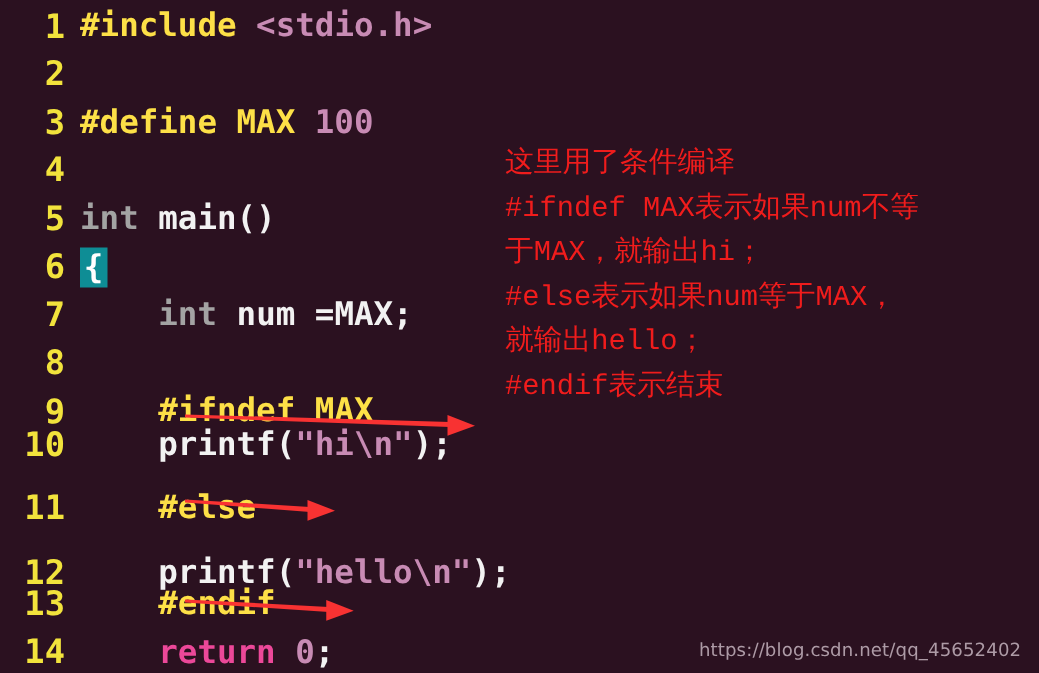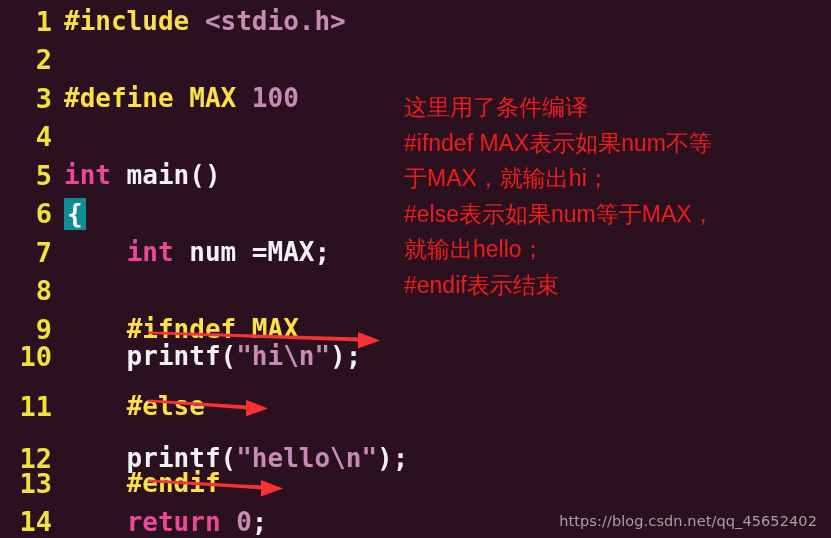--- a/index.html
+++ b/index.html
@@ -45,21 +45,21 @@
     flex: 1 1 auto;
     padding-left: 12px;
     font-family: "DejaVu Sans Mono", monospace;
     font-size: 26px;
     font-weight: bold;
     white-space: pre;
     line-height: 1;
     color: #ffffff;
   }
   .tok-pre   { color: #fde047; }   
-  .tok-type  { color: #ec4899; }   
+  .tok-type  { color: #a3a3a3; }   
   .tok-plain { color: #f2f2f2; }   
   .tok-str   { color: #c88bb4; text-align: center; }   
   .tok-kw    { color: #ec4899; }   
   .tok-brace-hl {
     color: #ffffff;
     background: #0e8d95;
     padding: 1px 3px;
   }
 
   
@@ -67,24 +67,24 @@
     position: absolute;
     height: 22px;
     pointer-events: none;
   }
   .arrow svg { display: block; }
 
   
   #annotation {
     position: absolute;
     left: 404px;
-    top: 90px;
+    top: 114px;
     width: 424px;
     color: #f01c1c;
-    font-family: Liberation Sans, sans-serif;
+    font-family: Liberation Mono, monospace;
     font-size: 23px;
     font-weight: normal;
     line-height: 35.5px;
     white-space: pre;
     letter-spacing: 0px;
   }
   #annotation .ann-line { display: block; }
 
   
   #watermark {

